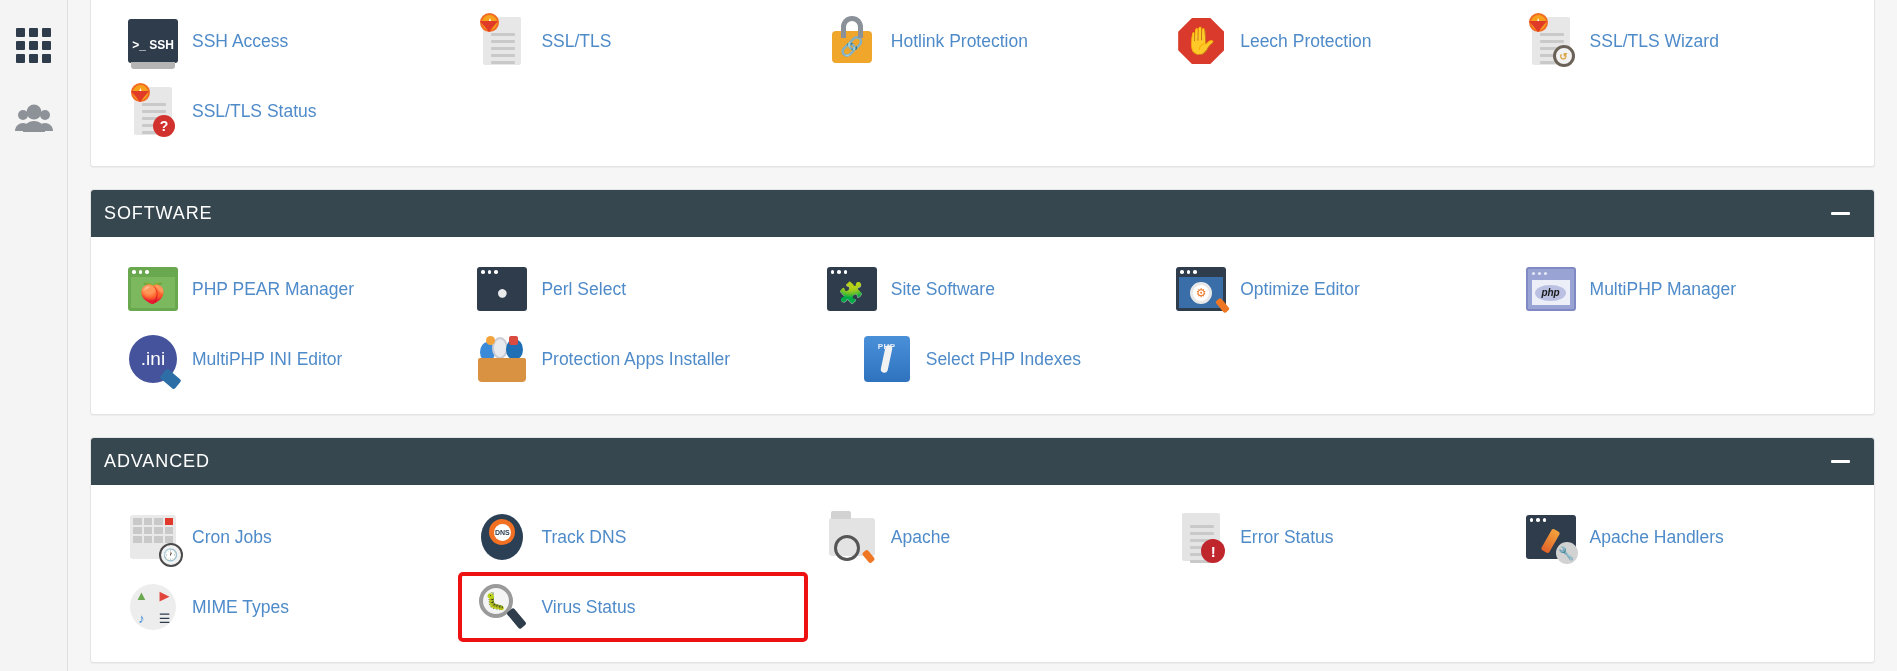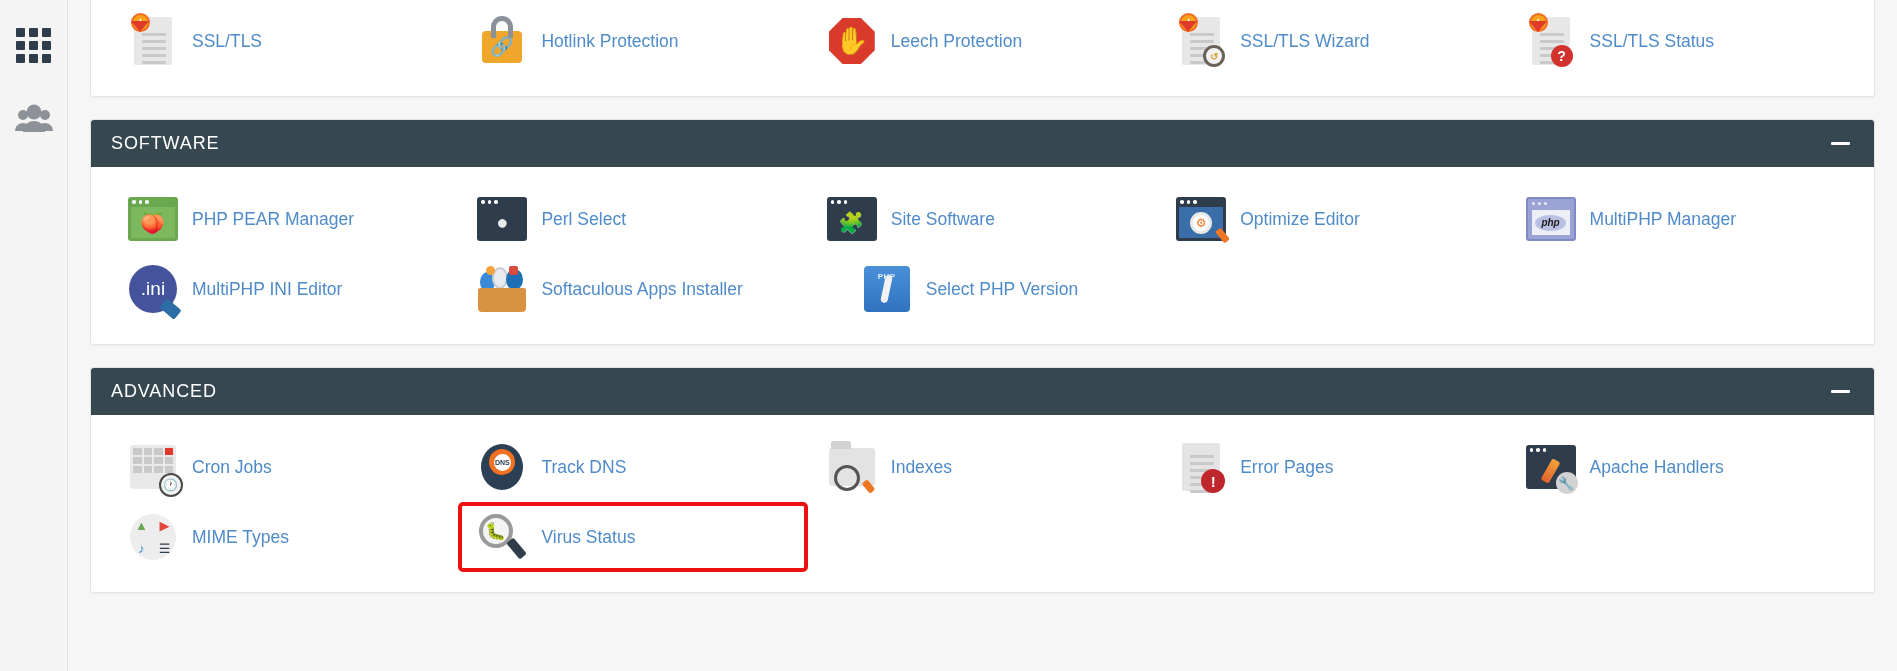--- a/index.html
+++ b/index.html
@@ -45,21 +45,21 @@
     margin: 0 22px 22px 22px;
     box-shadow: 0 1px 1px rgba(0,0,0,.04);
   }
   .card.top { border-top: none; border-radius: 0 0 3px 3px; }
 
   .card-header {
     background: #36474f;
     color: #ffffff;
     font-size: 18px;
     letter-spacing: .9px;
-    padding: 13px 20px 13px 20px;
+    padding: 13px 20px 13px 13px;
     display: flex; align-items: center; justify-content: space-between;
     border-radius: 3px 3px 0 0;
   }
   .card-header .title { font-weight: 400; }
   .collapse-ico {
     width: 19px; height: 3px; background: #ffffff; display: block;
     border-radius: 1px;
   }
   .collapse-wrap { padding: 8px 4px; cursor: pointer; }
 
@@ -301,20 +301,29 @@
       </svg>
     </div>
   </div>
 
   <div class="main">
 
     <div class="card top">
       <div class="card-body" style="padding-top:6px;">
         <div class="grid-row">
 
+          <a class="cell" href="#">
+            <span class="ico">
+              <span class="win" style="background:#2f3c4c;">
+                <span class="screen" style="background:#2f3c4c;display:flex;align-items:center;justify-content:center;color:#fff;font-size:12px;font-weight:bold;">&gt;_ SSH</span>
+              </span>
+              <span style="position:absolute;bottom:-2px;left:4px;right:4px;height:7px;background:#b5b5b5;border-radius:0 0 3px 3px;"></span>
+            </span>
+            <span class="lbl">SSH Access</span>
+          </a>
 
 
           <a class="cell" href="#">
             <span class="ico">
               <span class="doc">
                   <span class="lines">
                     <i></i>
                     <i></i>
                     <i></i>
                     <i></i>
@@ -480,31 +489,31 @@
             <span class="ico">
               <span class="basket">
                 <span class="blob" style="left:2px;top:6px;width:15px;height:20px;background:#3b8ad8;"></span>
                 <span class="blob" style="left:14px;top:1px;width:16px;height:22px;background:#e8eaee;border:2px solid #c9ccd4;"></span>
                 <span class="blob" style="left:28px;top:3px;width:17px;height:21px;background:#1f6fb4;"></span>
                 <span class="blob" style="left:8px;top:0px;width:9px;height:9px;background:#f2a33c;"></span>
                 <span class="blob" style="left:31px;top:0px;width:9px;height:9px;background:#d94b3f;border-radius:2px;"></span>
                 <span class="box"></span>
               </span>
             </span>
-            <span class="lbl">Softaculous Apps Installer</span>
+            <span class="lbl">Protection Apps Installer</span>
           </a>
 
           <a class="cell" href="#">
             <span class="ico">
               <span class="gauge">
                 <span class="php">PHP</span>
                 <span class="needle"></span>
               </span>
             </span>
-            <span class="lbl">Select PHP Version</span>
+            <span class="lbl">Select PHP Indexes</span>
           </a>
 
         </div>
       </div>
     </div>
 
     <div class="card">
       <div class="card-header">
         <span class="title">ADVANCED</span>
         <span class="collapse-wrap">
@@ -548,38 +557,38 @@
             </span>
             <span class="lbl">Track DNS</span>
           </a>
 
           <a class="cell" href="#">
             <span class="ico">
               <span class="folder"></span>
               <span style="position:absolute;left:8px;bottom:2px;width:26px;height:26px;border-radius:50%;border:3px solid #555;box-sizing:border-box;"></span>
               <span style="position:absolute;right:6px;bottom:0px;width:7px;height:13px;background:#ef7622;transform:rotate(-40deg);border-radius:2px;"></span>
             </span>
-            <span class="lbl">Indexes</span>
+            <span class="lbl">Apache</span>
           </a>
 
           <a class="cell" href="#">
             <span class="ico">
               <span class="doc" style="background:#e4e4e4;">
                   <span class="lines" style="top:12px;">
                     <i></i>
                     <i></i>
                     <i></i>
                     <i></i>
                     <i></i>
                     <i></i>
                   </span>
                 </span>
               <span class="badge-bl" style="background:#c0272d;right:2px;bottom:0;width:24px;height:24px;font-size:15px;">!</span>
             </span>
-            <span class="lbl">Error Pages</span>
+            <span class="lbl">Error Status</span>
           </a>
 
           <a class="cell" href="#">
             <span class="ico">
               <span class="win" style="background:#2f3c4c;">
                 <span class="bar">
                     <i></i>
                     <i></i>
                     <i></i>
                   </span>

